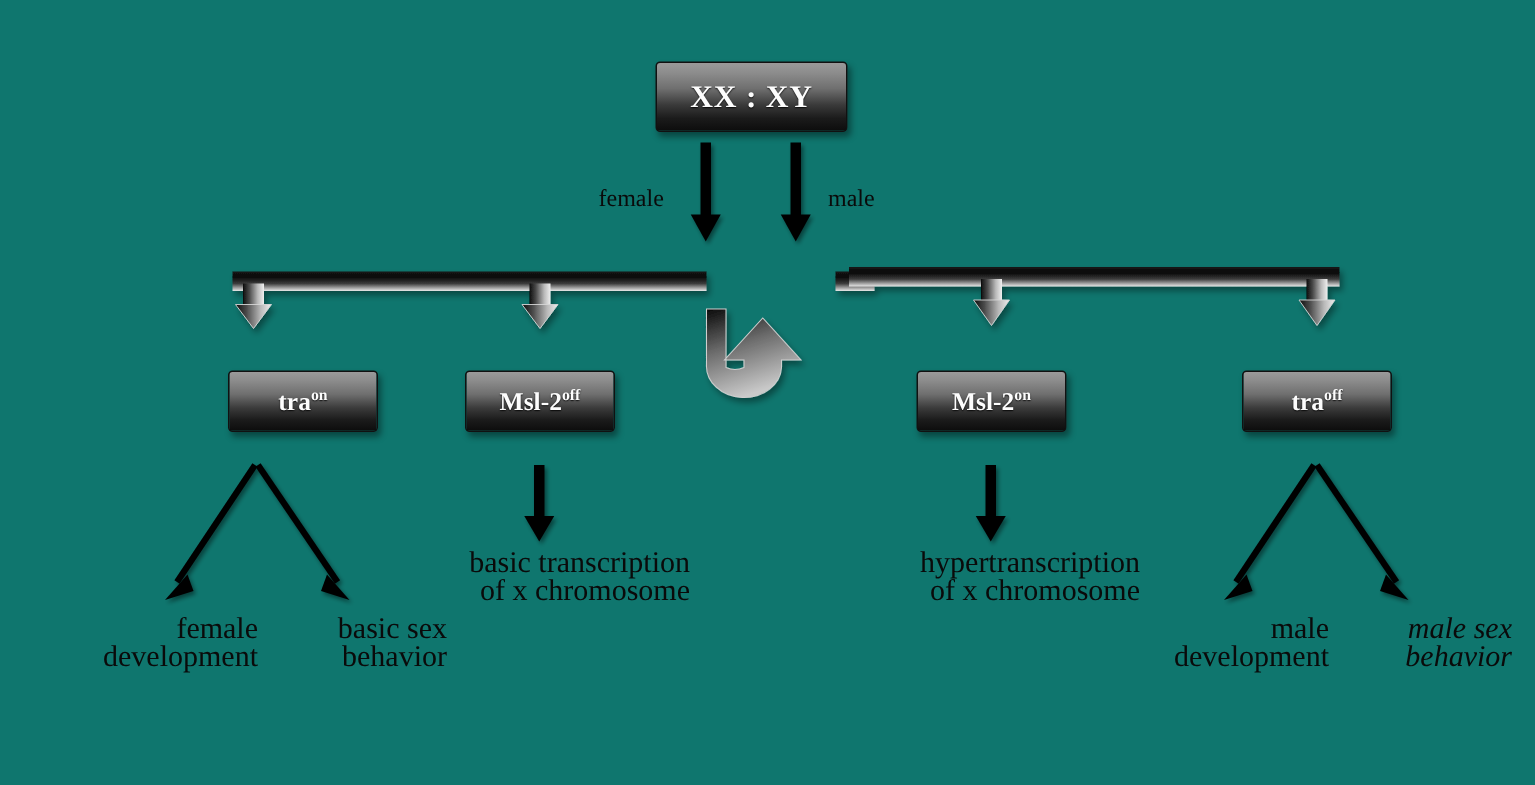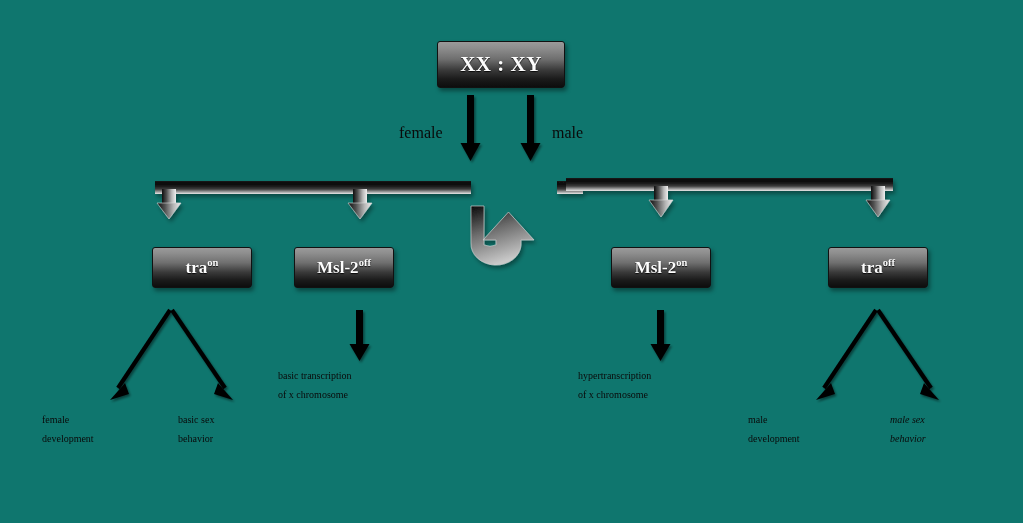--- a/index.html
+++ b/index.html
@@ -71,21 +71,21 @@
     font-weight: bold;
   }
   #node-tra-on {
     left: 122px; top: 247px;
     width: 100px; height: 41px;
     font-size: 17px;
     font-weight: bold;
     margin-left: 30px;
   }
   #node-msl2-off {
-    left: 294px; top: 247px;
+    left: 310px; top: 247px;
     width: 100px; height: 41px;
     font-size: 17px;
     font-weight: bold;
   }
   #node-msl2-on {
     left: 611px; top: 247px;
     width: 100px; height: 41px;
     font-size: 17px;
     font-weight: bold;
     text-align: right;
@@ -94,23 +94,23 @@
     left: 828px; top: 247px;
     width: 100px; height: 41px;
     font-size: 17px;
     font-weight: bold;
   }
 
   
   .plain-text {
     position: absolute;
     color: #0a0a0a;
-    font-size: 10px;
+    font-size: 20px;
     line-height: 19px;
-    text-align: left;
+    text-align: right;
     white-space: pre-line;
     z-index: 3;
   }
   .branch-word {
     position: absolute;
     color: #0a0a0a;
     font-size: 16px;
     z-index: 3;
     white-space: nowrap;
   }

